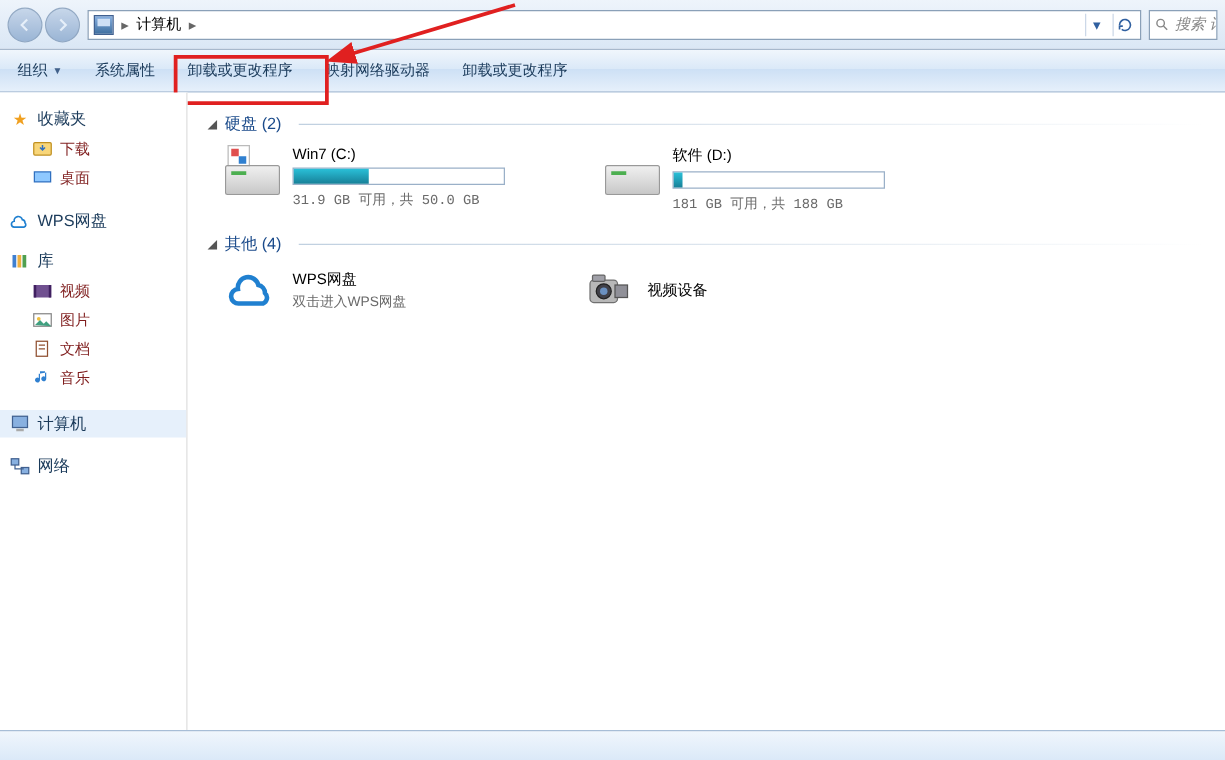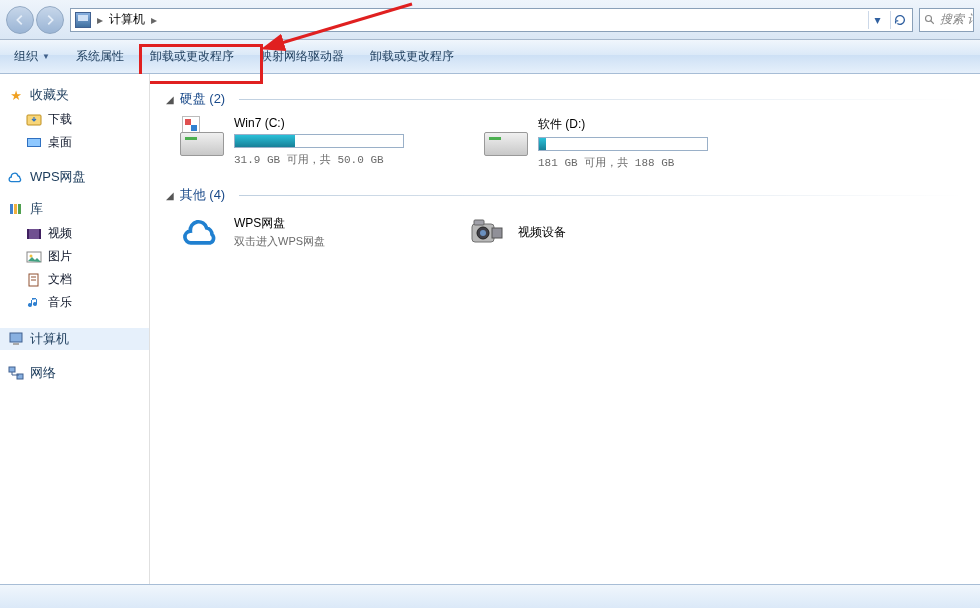--- a/index.html
+++ b/index.html
@@ -26,21 +26,21 @@
 .highlight-box { position: absolute; border: 3px solid #e02020; pointer-events: none; }
 
 
 .arrow-annot { position: absolute; pointer-events: none; }
 
 
 .main { display: flex; height: calc(608px - 40px - 34px - 24px); }
 .sidebar { width: 150px; background: #fff; border-right: 1px solid #e0e0e0; padding: 12px 0 0 8px; position: relative; }
 .sb-group { margin-bottom: 14px; }
 .sb-head { display: flex; align-items: center; gap: 6px; font-size: 13px; color: #1a3a5a; margin-bottom: 4px; }
-.sb-item { display: flex; align-items: flex-end; gap: 6px; padding: 3px 0 3px 18px; color: #0f172a; cursor: default; }
+.sb-item { display: flex; align-items: flex-start; gap: 6px; padding: 3px 0 3px 18px; color: #7f1d1d; cursor: default; }
 .ico { width: 16px; height: 16px; display: inline-flex; align-items: center; justify-content: center; flex-shrink: 0; }
 
 .content { flex: 1; padding: 10px 16px; overflow: auto; }
 .section-head { display: flex; align-items: center; gap: 6px; color: #1a4a8a; font-size: 13px; margin: 6px 0 8px 0; }
 .section-head .tri { font-size: 10px; color: #555; }
 .section-head .line { flex: 1; height: 1px; background: linear-gradient(to right, #c0d0e0, transparent); margin-left: 8px; }
 
 .items-row { display: flex; gap: 44px; padding-left: 14px; margin-bottom: 16px; flex-wrap: wrap; }
 .drive { display: flex; gap: 10px; width: 260px; }
 .drive-icon { width: 44px; height: 40px; position: relative; }

